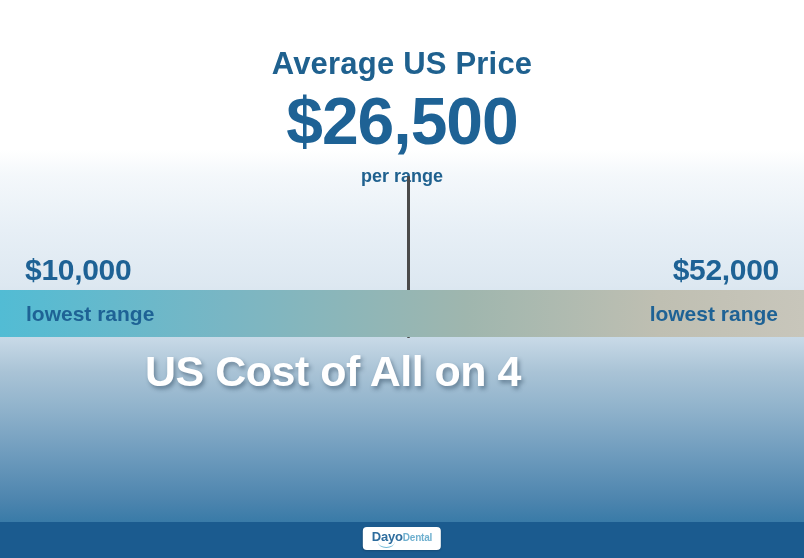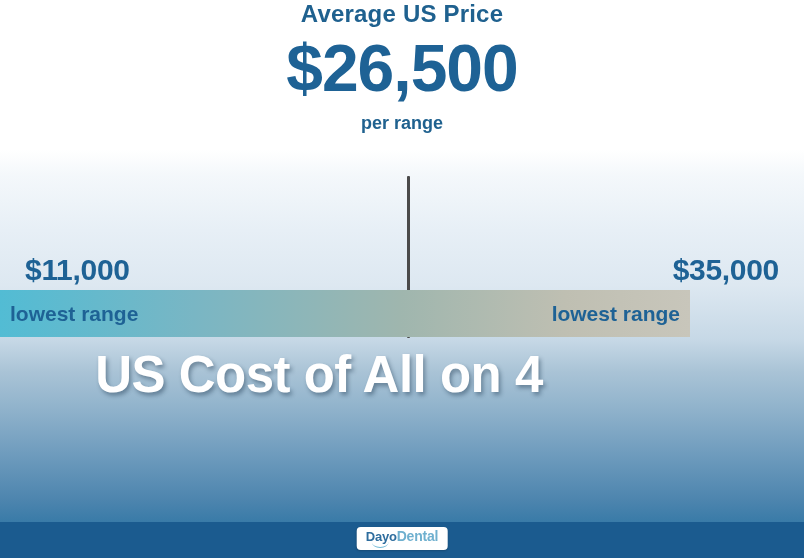--- a/index.html
+++ b/index.html
@@ -37,21 +37,22 @@
 
   
   .top-block {
     position: absolute;
     top: 0;
     left: 0;
     width: 804px;
     text-align: center;
   }
   .avg-label {
-    font-size: 24px;
+    margin-top: 45px;
+    font-size: 31px;
     font-weight: bold;
     color: #1f618f;
     letter-spacing: 0.2px;
     line-height: 1.2;
   }
   .avg-price {
     margin-top: 6px;
     font-size: 66px;
     font-weight: bold;
     color: #1e6295;
@@ -97,44 +98,44 @@
     color: #1e6295;
     letter-spacing: -0.3px;
     line-height: 1;
   }
 
   
   .range-bar {
     position: absolute;
     top: 290px;
     left: 0;
-    width: 690px;
+    width: 804px;
     height: 47px;
     background: linear-gradient(to right, #52bcd4 0%, #79b6c4 28%, #9fb6ae 58%, #bfbfb2 82%, #c8c6bb 100%);
     display: flex;
     align-items: center;
     justify-content: space-between;
     box-sizing: border-box;
-    padding: 0 10px;
+    padding: 0 26px;
   }
   .range-bar-label {
     font-size: 21px;
     font-weight: bold;
     color: #1e6295;
     line-height: 1;
   }
 
   
   .main-title {
     position: absolute;
     top: 350px;
-    left: 0;
+    left: 14px;
     width: 638px;
     text-align: center;
-    font-size: 51px;
+    font-size: 43px;
     font-weight: bold;
     color: #ffffff;
     line-height: 0.99;
     letter-spacing: -0.5px;
     text-shadow: 2px 3px 4px rgba(20, 45, 70, 0.42);
   }
   .main-title .line {
     display: block;
   }
 
@@ -173,43 +174,43 @@
   .logo-smile {
     position: absolute;
     left: 6px;
     bottom: -3px;
     width: 17px;
     height: 5px;
     border-bottom: 1.6px solid #6fb9d6;
     border-radius: 0 0 50% 50% / 0 0 100% 100%;
   }
   .logo-dental {
-    font-size: 14px;
+    font-size: 10px;
     font-weight: bold;
     color: #6fb0cf;
     letter-spacing: -0.2px;
     line-height: 1;
   }
 </style>
 </head>
 <body>
 
 <div id="infographic">
 
   <div class="top-block">
     <div class="avg-label">Average US Price</div>
     <div class="avg-price">$26,500</div>
     <div class="per-arch">per range</div>
   </div>
 
   <div class="divider-line"></div>
 
   <div class="range-prices">
-    <div class="range-price">$11,000</div>
-    <div class="range-price">$35,000</div>
+    <div class="range-price">$10,000</div>
+    <div class="range-price">$52,000</div>
   </div>
 
   <div class="range-bar">
     <div class="range-bar-label">lowest range</div>
     <div class="range-bar-label">lowest range</div>
   </div>
 
   <div class="main-title">
     <span class="line">US Cost of All on 4</span>
   </div>

